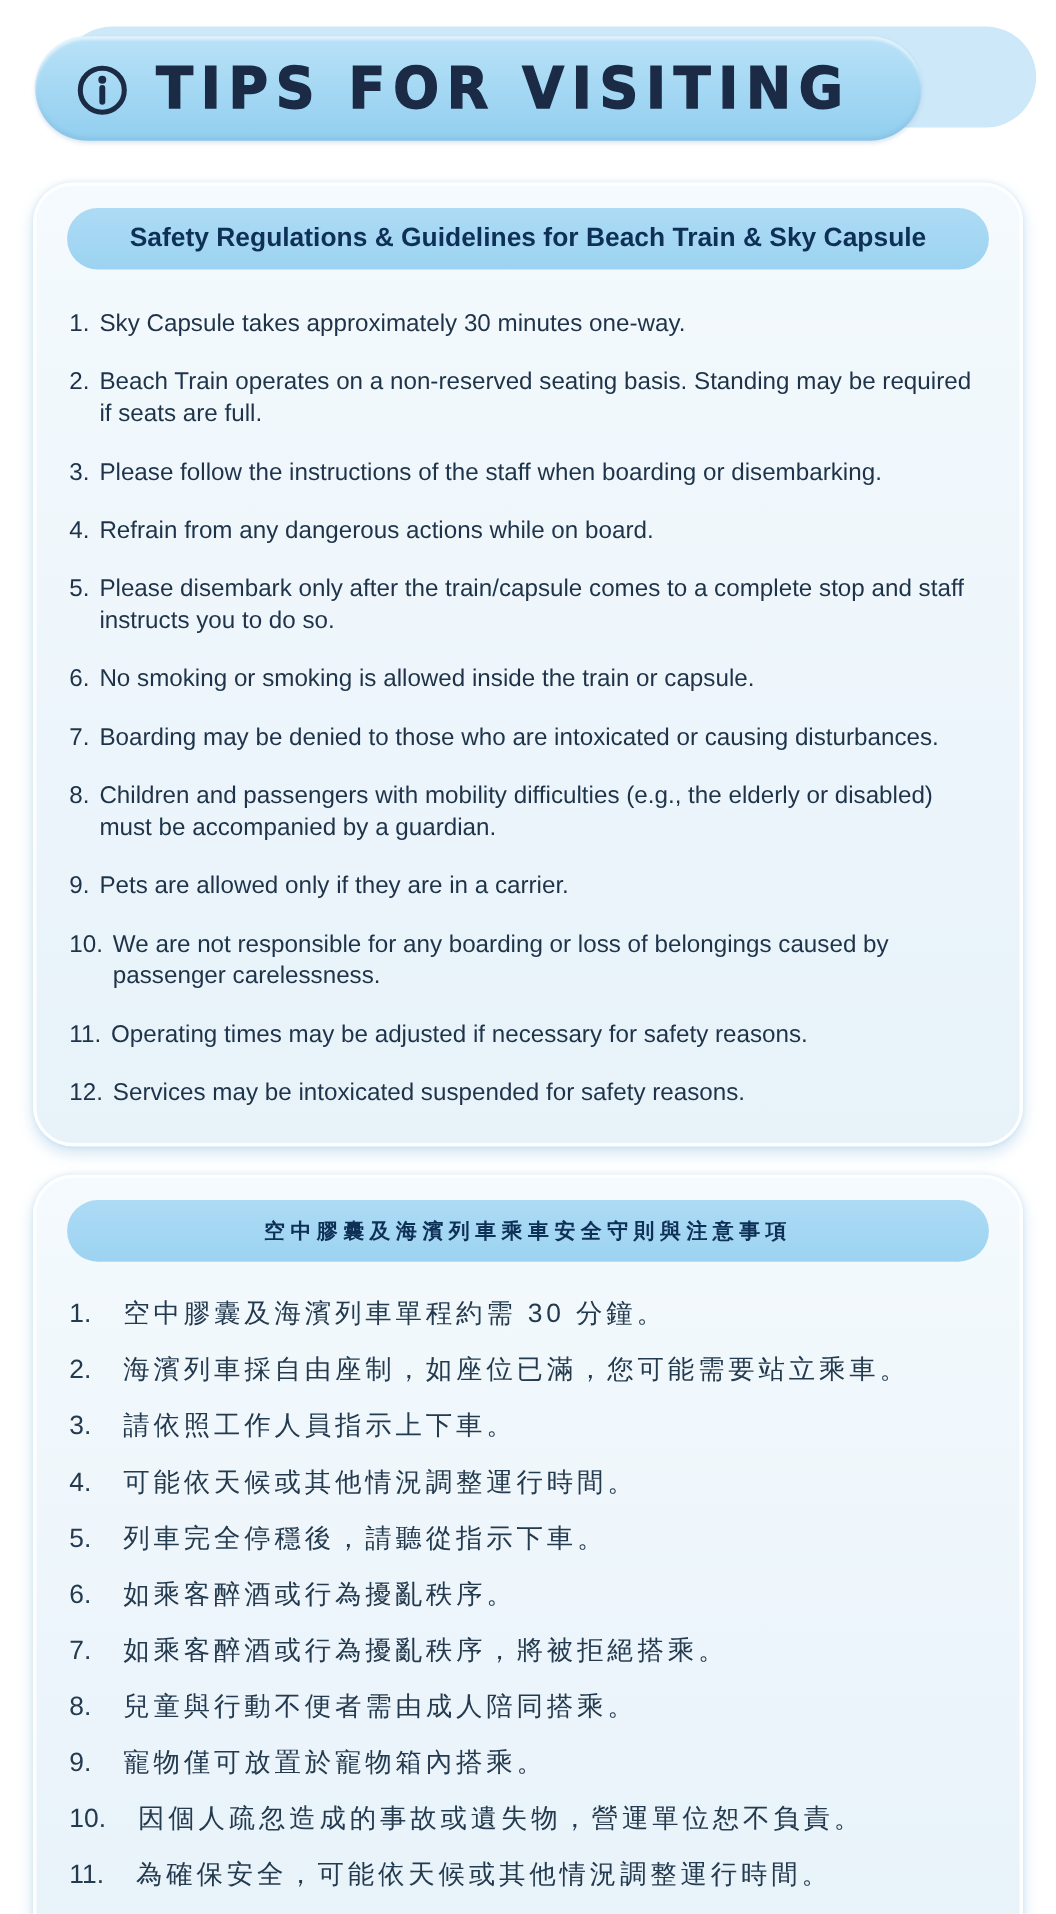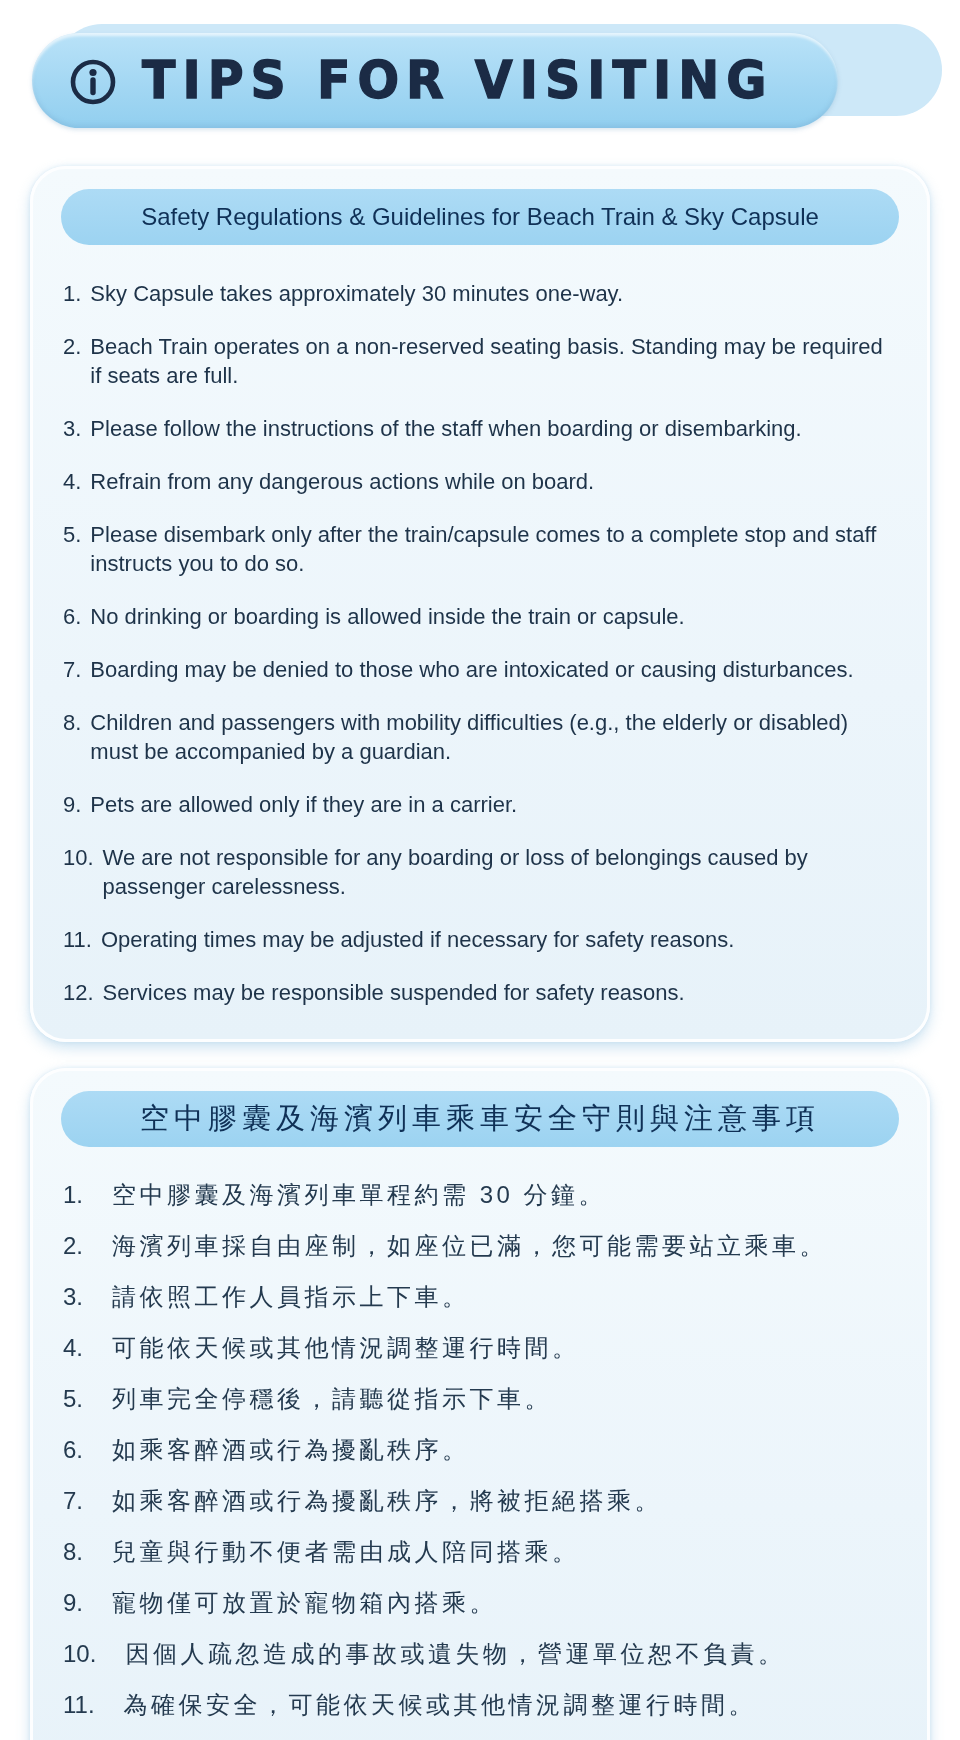--- a/index.html
+++ b/index.html
@@ -67,28 +67,28 @@
     background: linear-gradient(180deg, #f4fafd 0%, #ecf5fb 60%, #e7f2f9 100%);
     box-shadow: 0 6px 14px rgba(148,196,226,0.45),
                 0 0 4px rgba(170,210,235,0.35);
     padding: 20px 28px 32px 28px;
   }
   .section-pill {
     height: 56px;
     border-radius: 28px;
     background: linear-gradient(180deg, #addbf5 0%, #9cd3f1 100%);
     color: #0f3056;
-    font-weight: normal;
+    font-weight: bold;
     display: flex;
     align-items: center;
     justify-content: center;
     text-align: center;
   }
   .section-pill.en { font-size: 24px; }
-  .section-pill.zh { font-size: 29px; letter-spacing: 5px; }
+  .section-pill.zh { font-size: 19px; letter-spacing: 5px; }
 
   ol.list {
     list-style: none;
     margin: 34px 0 0 0;
     padding: 0 0 0 2px;
     display: flex;
     flex-direction: column;
   }
   .item { display: flex; align-items: flex-start; }
   .num  { flex: none; padding-right: 9px; }
@@ -145,21 +145,21 @@
         <li class="item">
           <span class="num">4.</span>
           <span class="txt">Refrain from any dangerous actions while on board.</span>
         </li>
         <li class="item">
           <span class="num">5.</span>
           <span class="txt">Please disembark only after the train/capsule comes to a complete stop and staff instructs you to do so.</span>
         </li>
         <li class="item">
           <span class="num">6.</span>
-          <span class="txt">No drinking or boarding is allowed inside the train or capsule.</span>
+          <span class="txt">No smoking or smoking is allowed inside the train or capsule.</span>
         </li>
         <li class="item">
           <span class="num">7.</span>
           <span class="txt">Boarding may be denied to those who are intoxicated or causing disturbances.</span>
         </li>
         <li class="item">
           <span class="num">8.</span>
           <span class="txt">Children and passengers with mobility difficulties (e.g., the elderly or disabled) must be accompanied by a guardian.</span>
         </li>
         <li class="item">
@@ -169,21 +169,21 @@
         <li class="item">
           <span class="num">10.</span>
           <span class="txt">We are not responsible for any boarding or loss of belongings caused by passenger carelessness.</span>
         </li>
         <li class="item">
           <span class="num">11.</span>
           <span class="txt">Operating times may be adjusted if necessary for safety reasons.</span>
         </li>
         <li class="item">
           <span class="num">12.</span>
-          <span class="txt">Services may be responsible suspended for safety reasons.</span>
+          <span class="txt">Services may be intoxicated suspended for safety reasons.</span>
         </li>
       </ol>
   </section>
 
   <section class="card">
     <div class="section-pill zh">空中膠囊及海濱列車乘車安全守則與注意事項</div>
     <ol class="list zh">
         <li class="item">
           <span class="num">1.</span>
           <span class="txt">空中膠囊及海濱列車單程約需 30 分鐘。</span>

